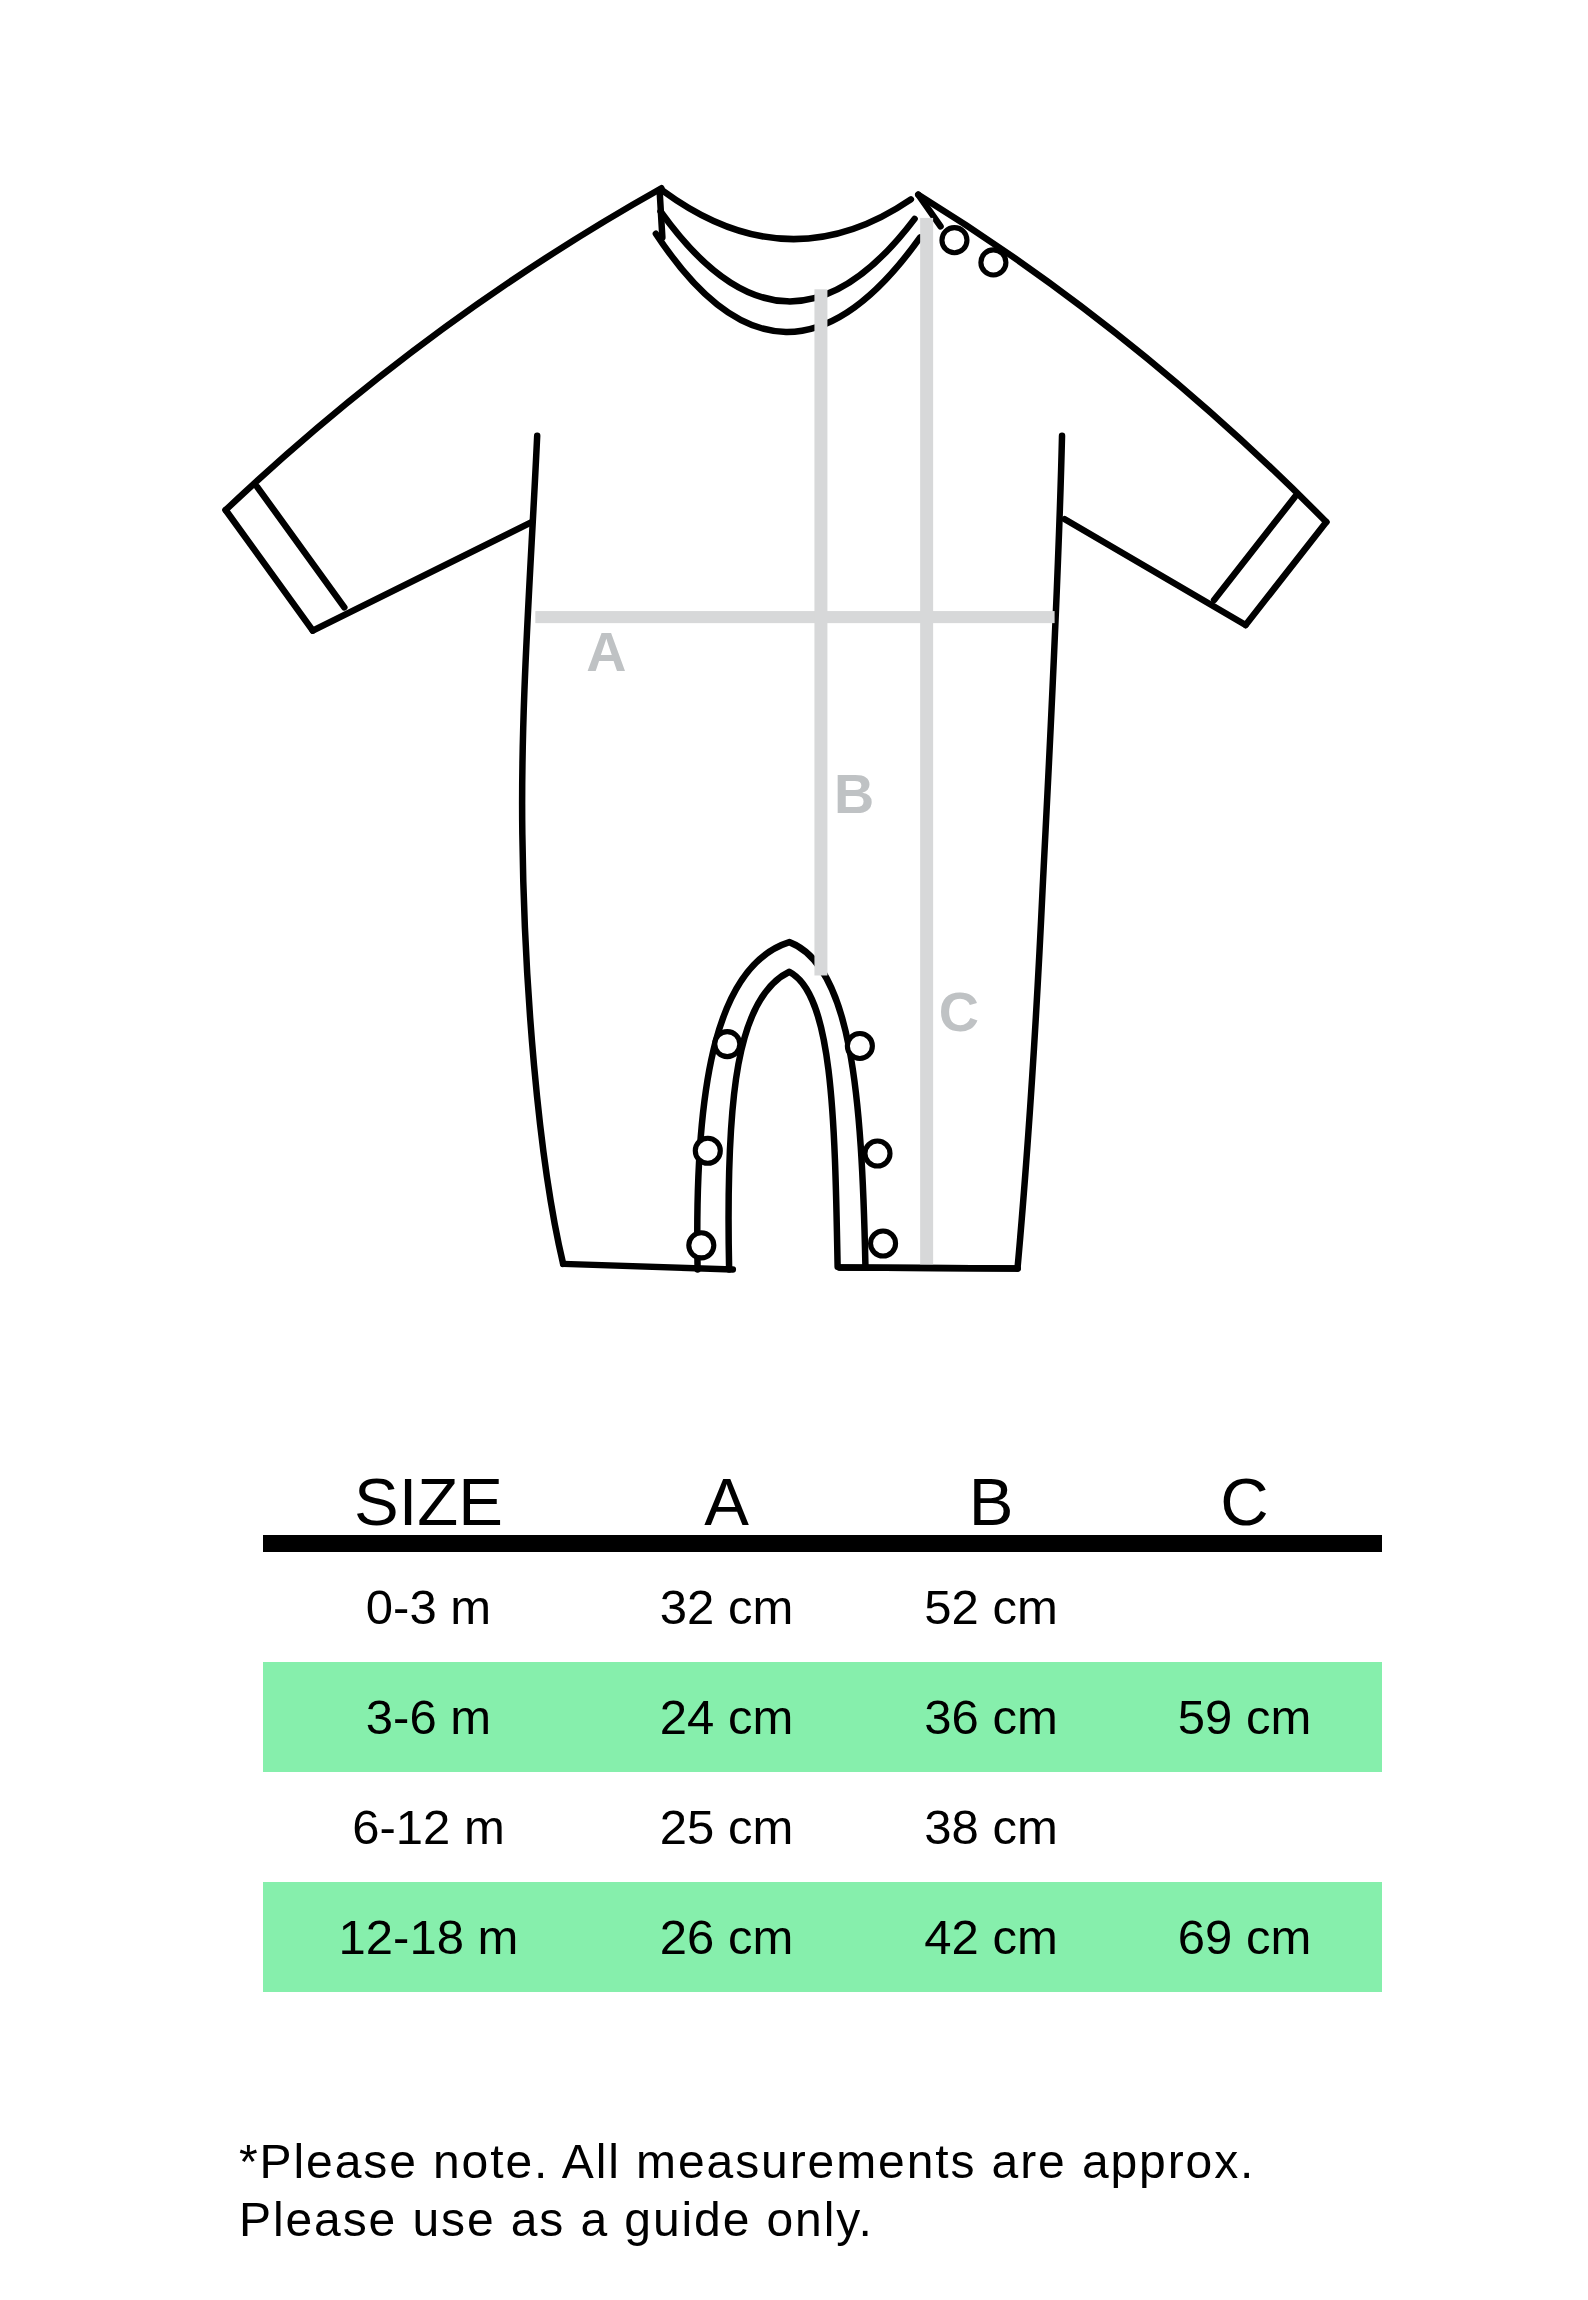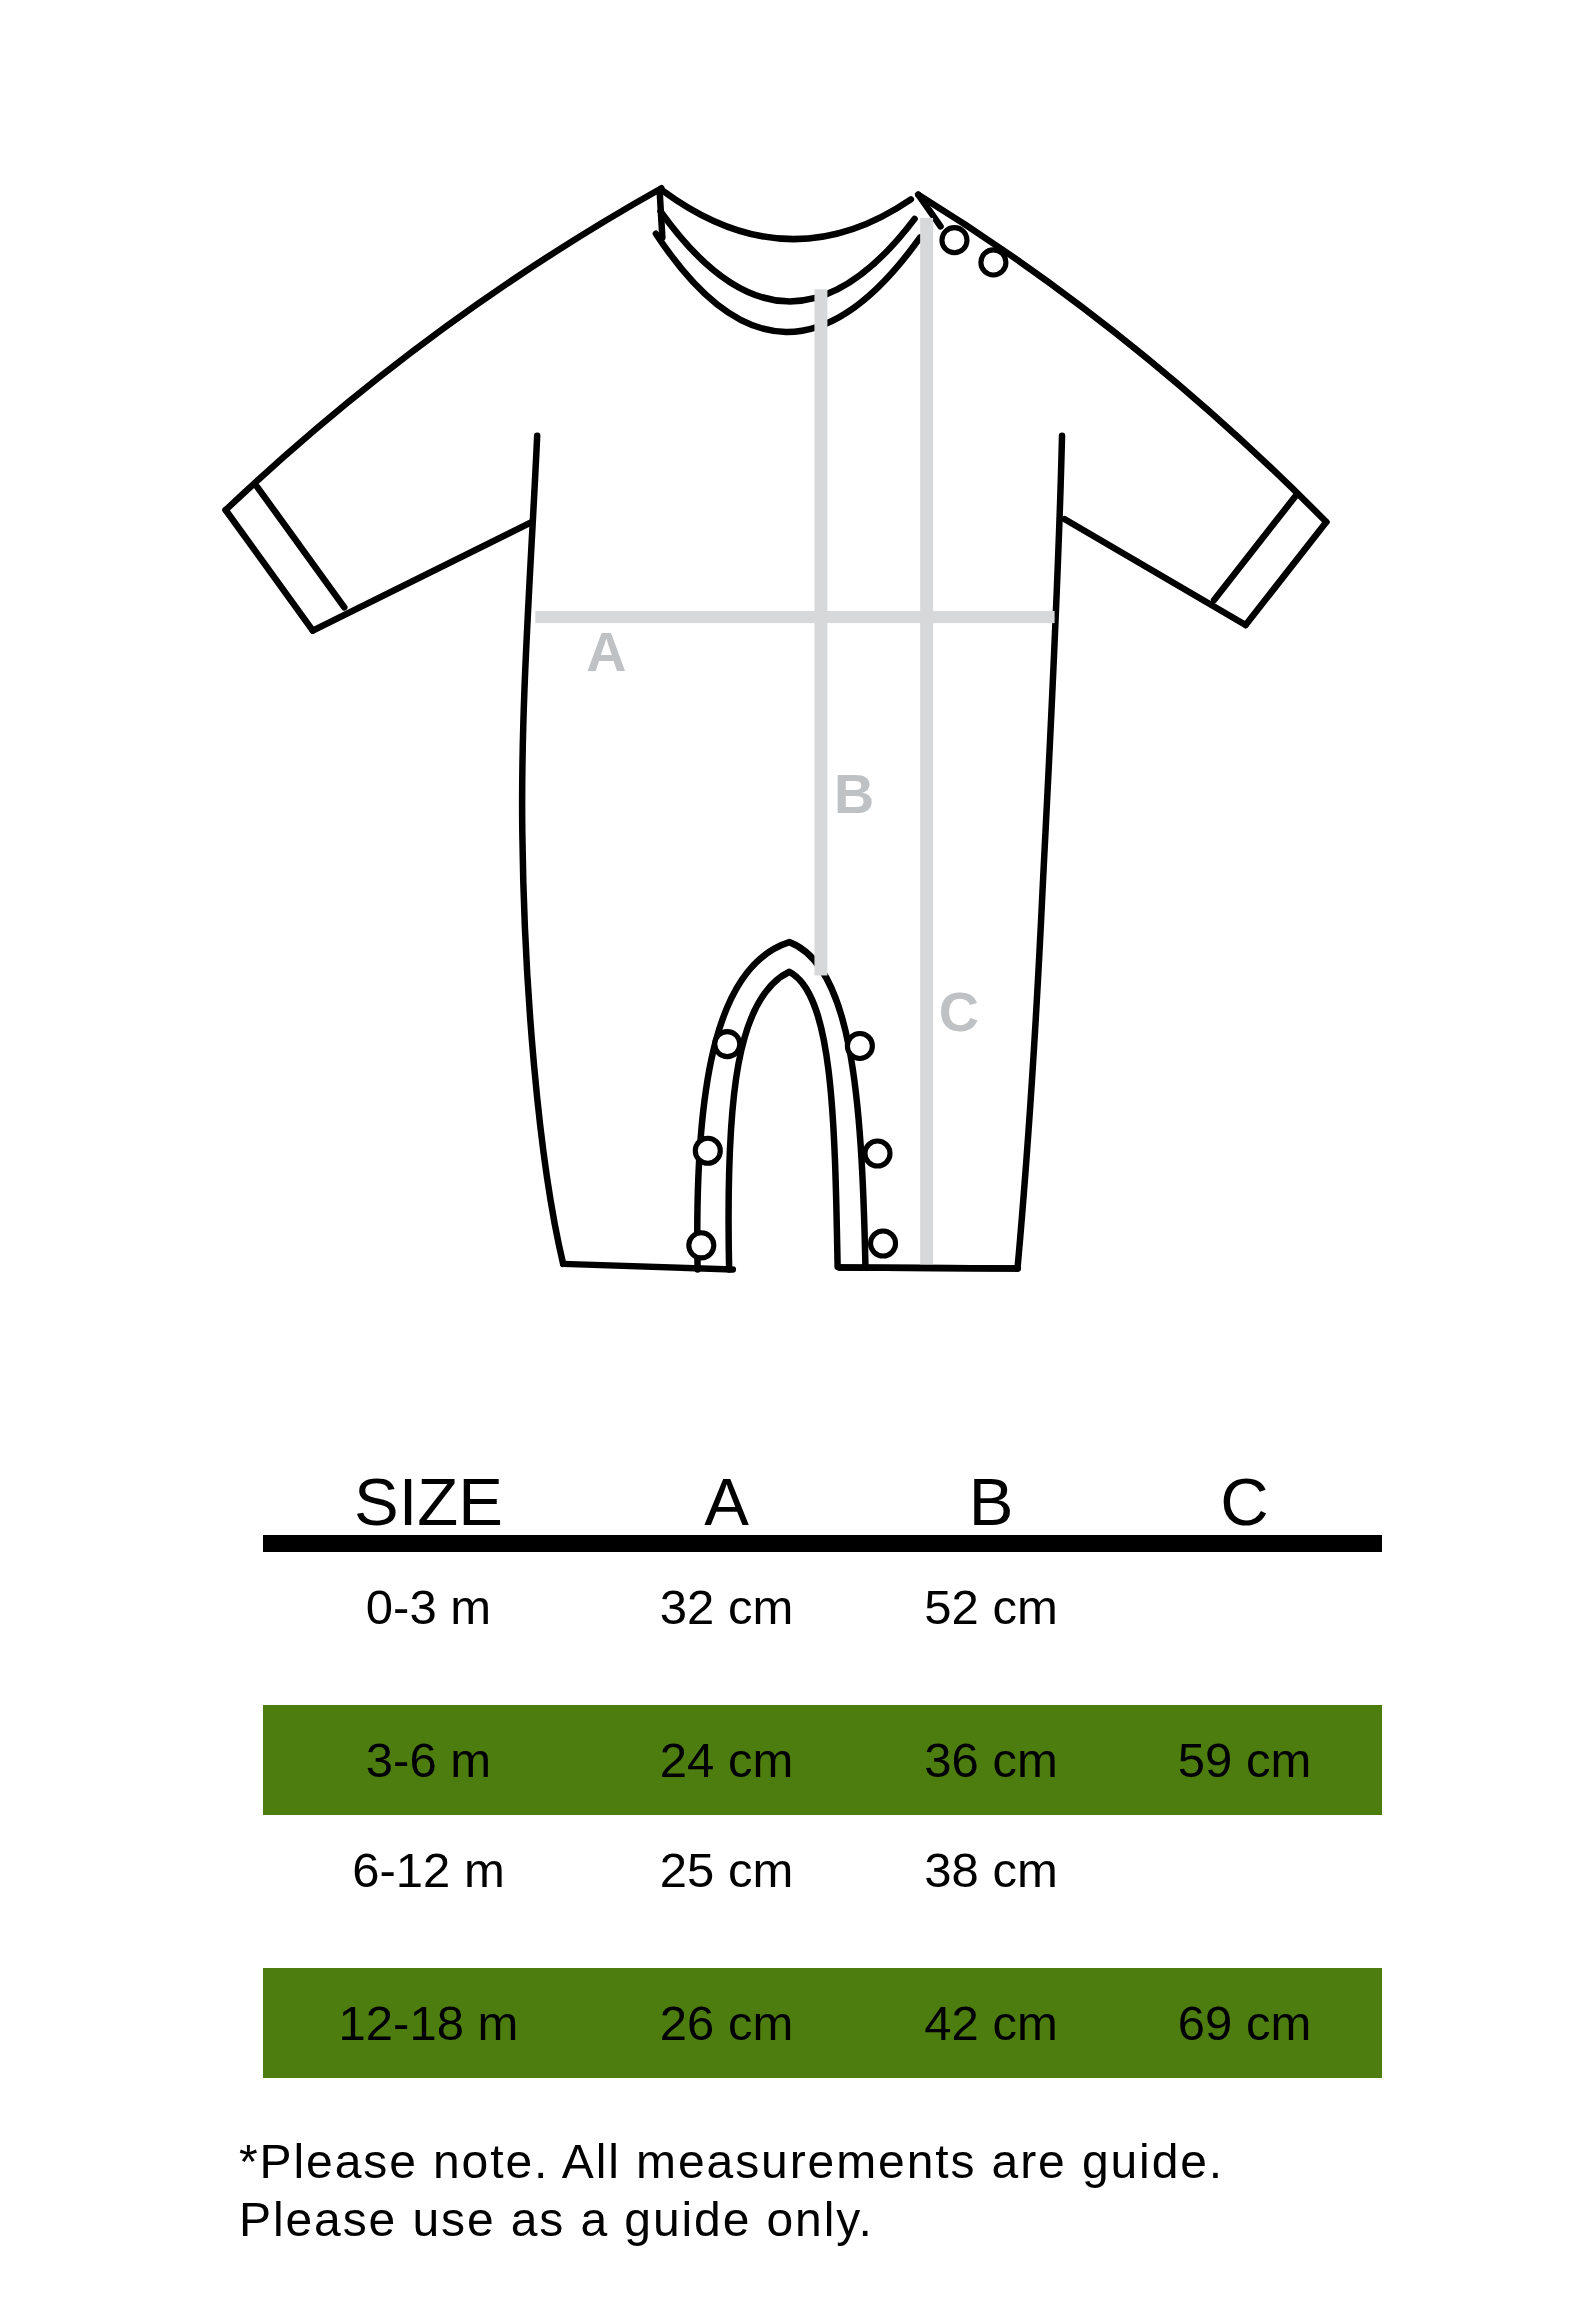--- a/index.html
+++ b/index.html
@@ -37,21 +37,21 @@
     line-height:1;
   }
   .rule{height:16.7px;background:#000;}
   .trow{
     display:grid;
     grid-template-columns:315px 297px 232px 275px;
     align-items:center;
     height:110px;
     font-size:49px;
   }
-  .trow.shaded{background:#4d7c0f;margin-top:43px;}
+  .trow.shaded{background:#86efac;}
   .c-size{padding-left:16px;text-align:center;}
   .c-num{text-align:center;}
   #footnote{
     position:absolute;
     left:239px;
     top:2133px;
     font-size:48px;
     line-height:58px;
     letter-spacing:1.9px;
     white-space:nowrap;
@@ -141,18 +141,18 @@
     </div>
     <div class="trow shaded">
       <div class="c-size">12-18 m</div>
       <div class="c-num">26 cm</div>
       <div class="c-num">42 cm</div>
       <div class="c-num">69 cm</div>
     </div>
   </div>
 
   <div id="footnote">
-    <div>*Please note. All measurements are guide.</div>
+    <div>*Please note. All measurements are approx.</div>
     <div>Please use as a guide only.</div>
   </div>
 
 </div>
 
 
 </body></html>

